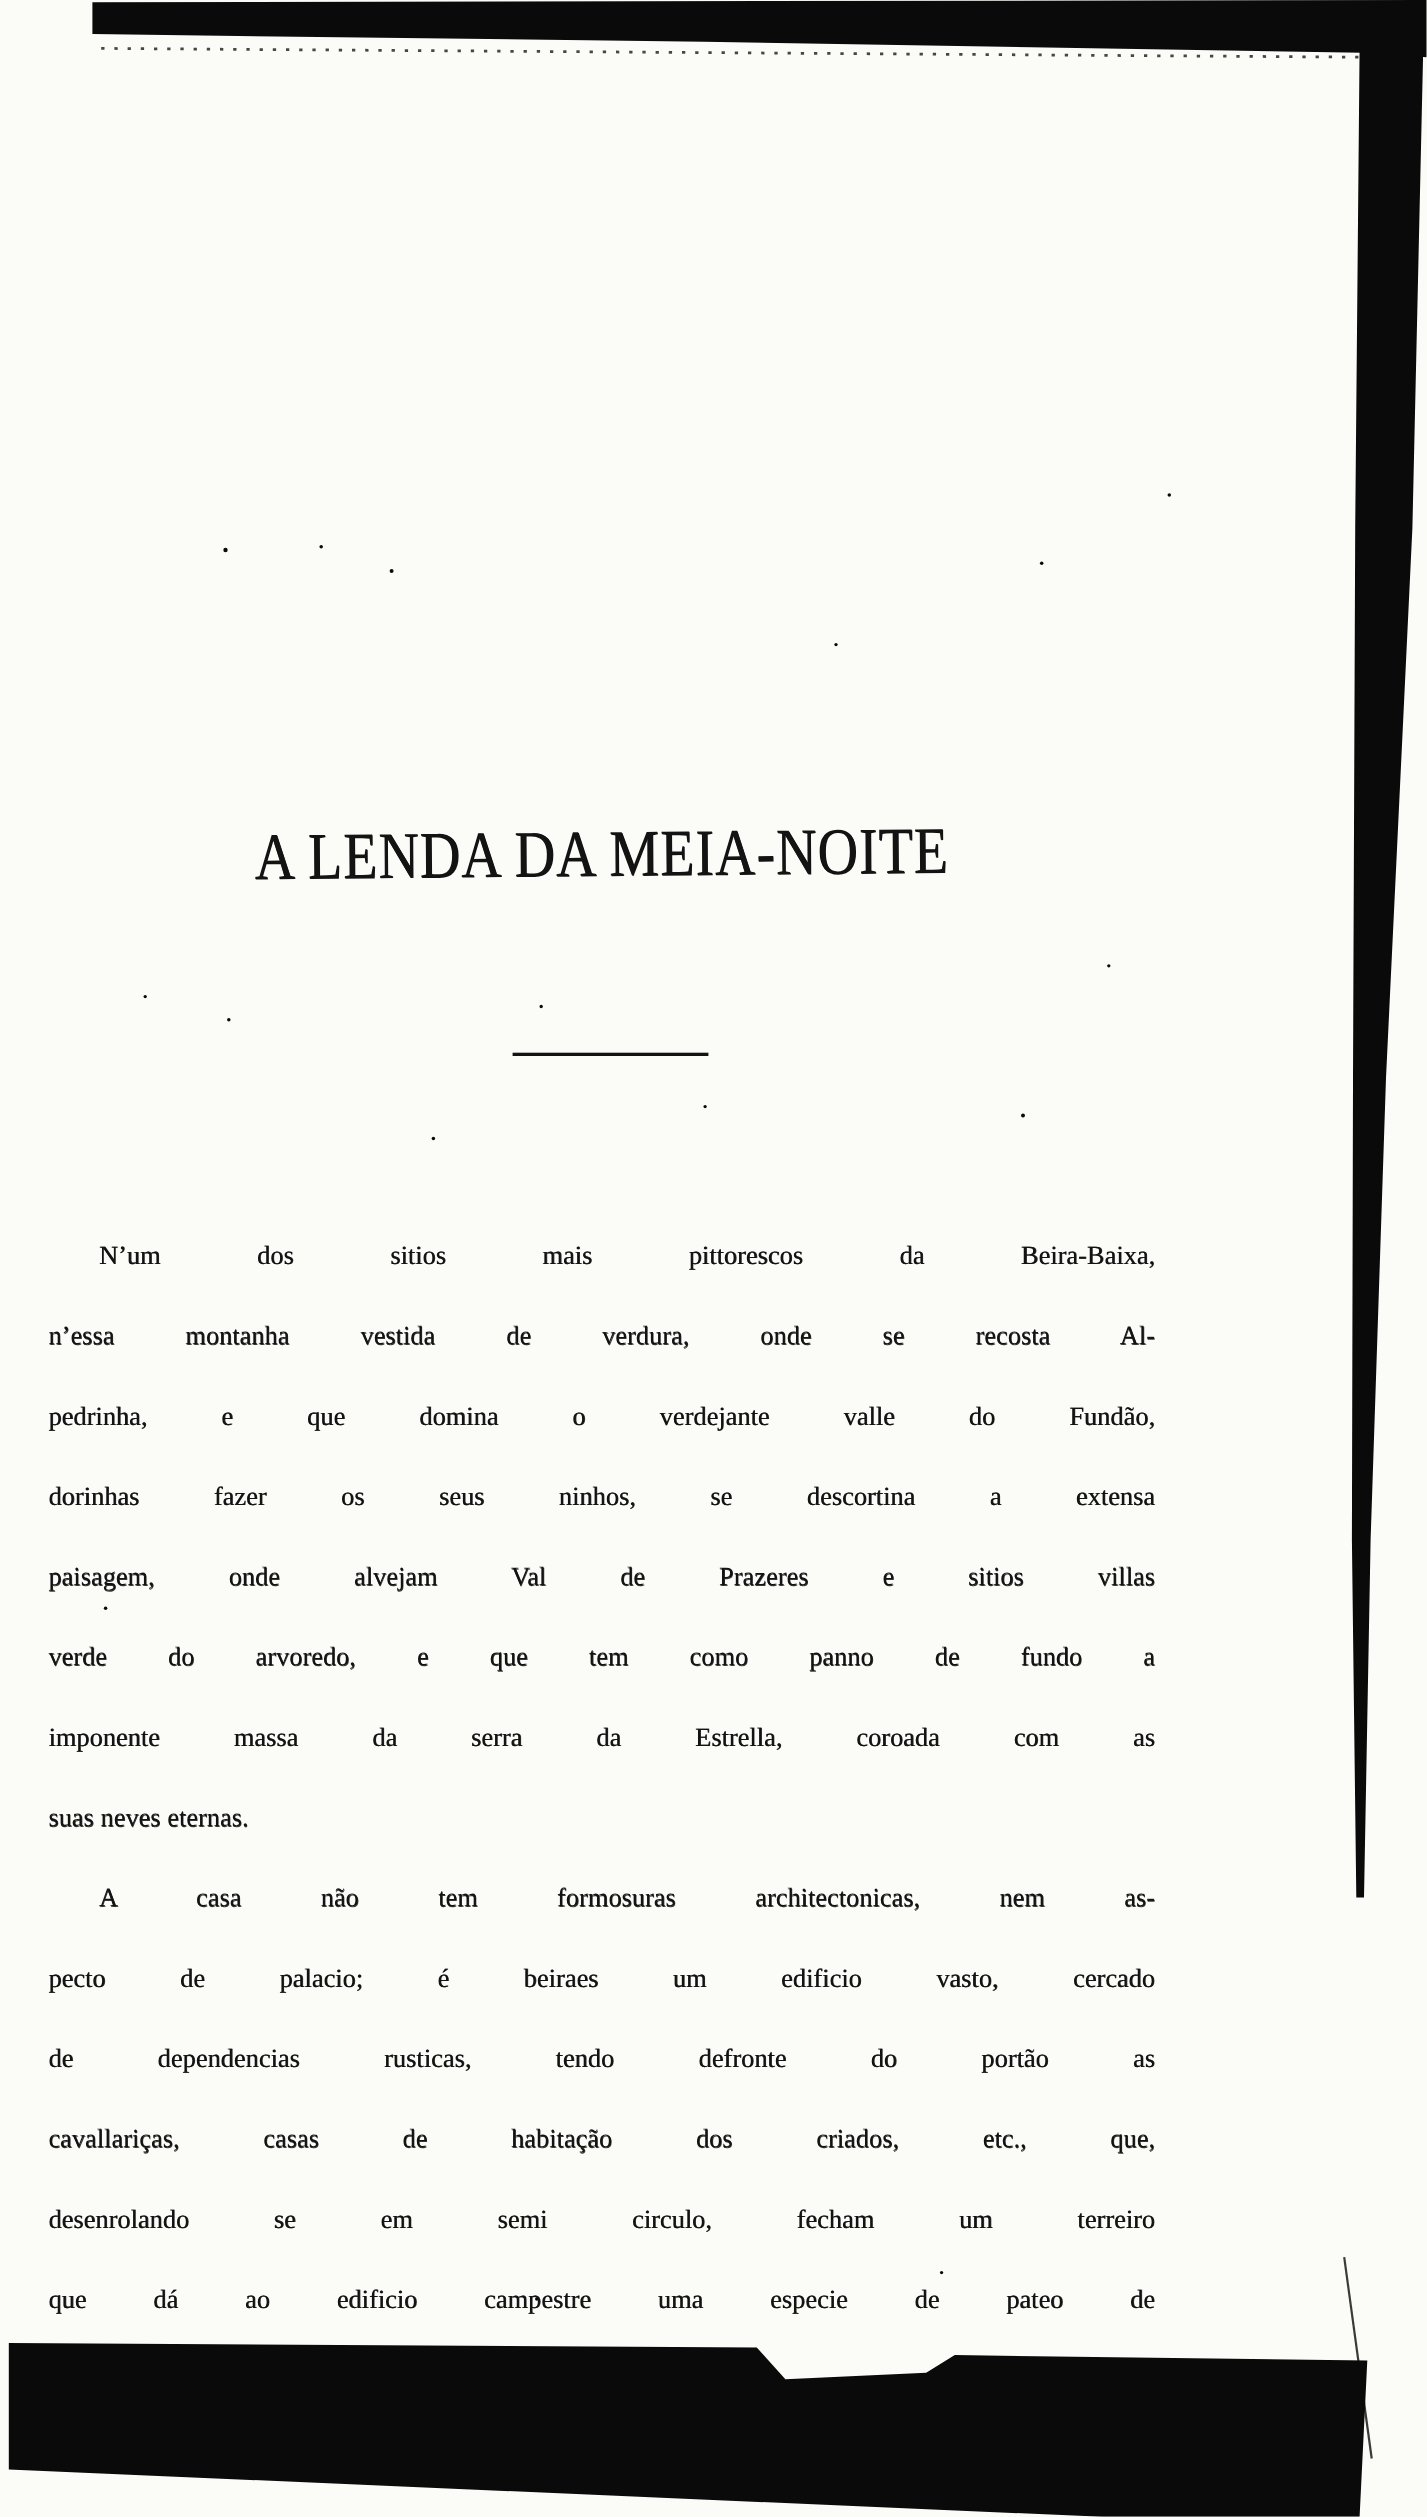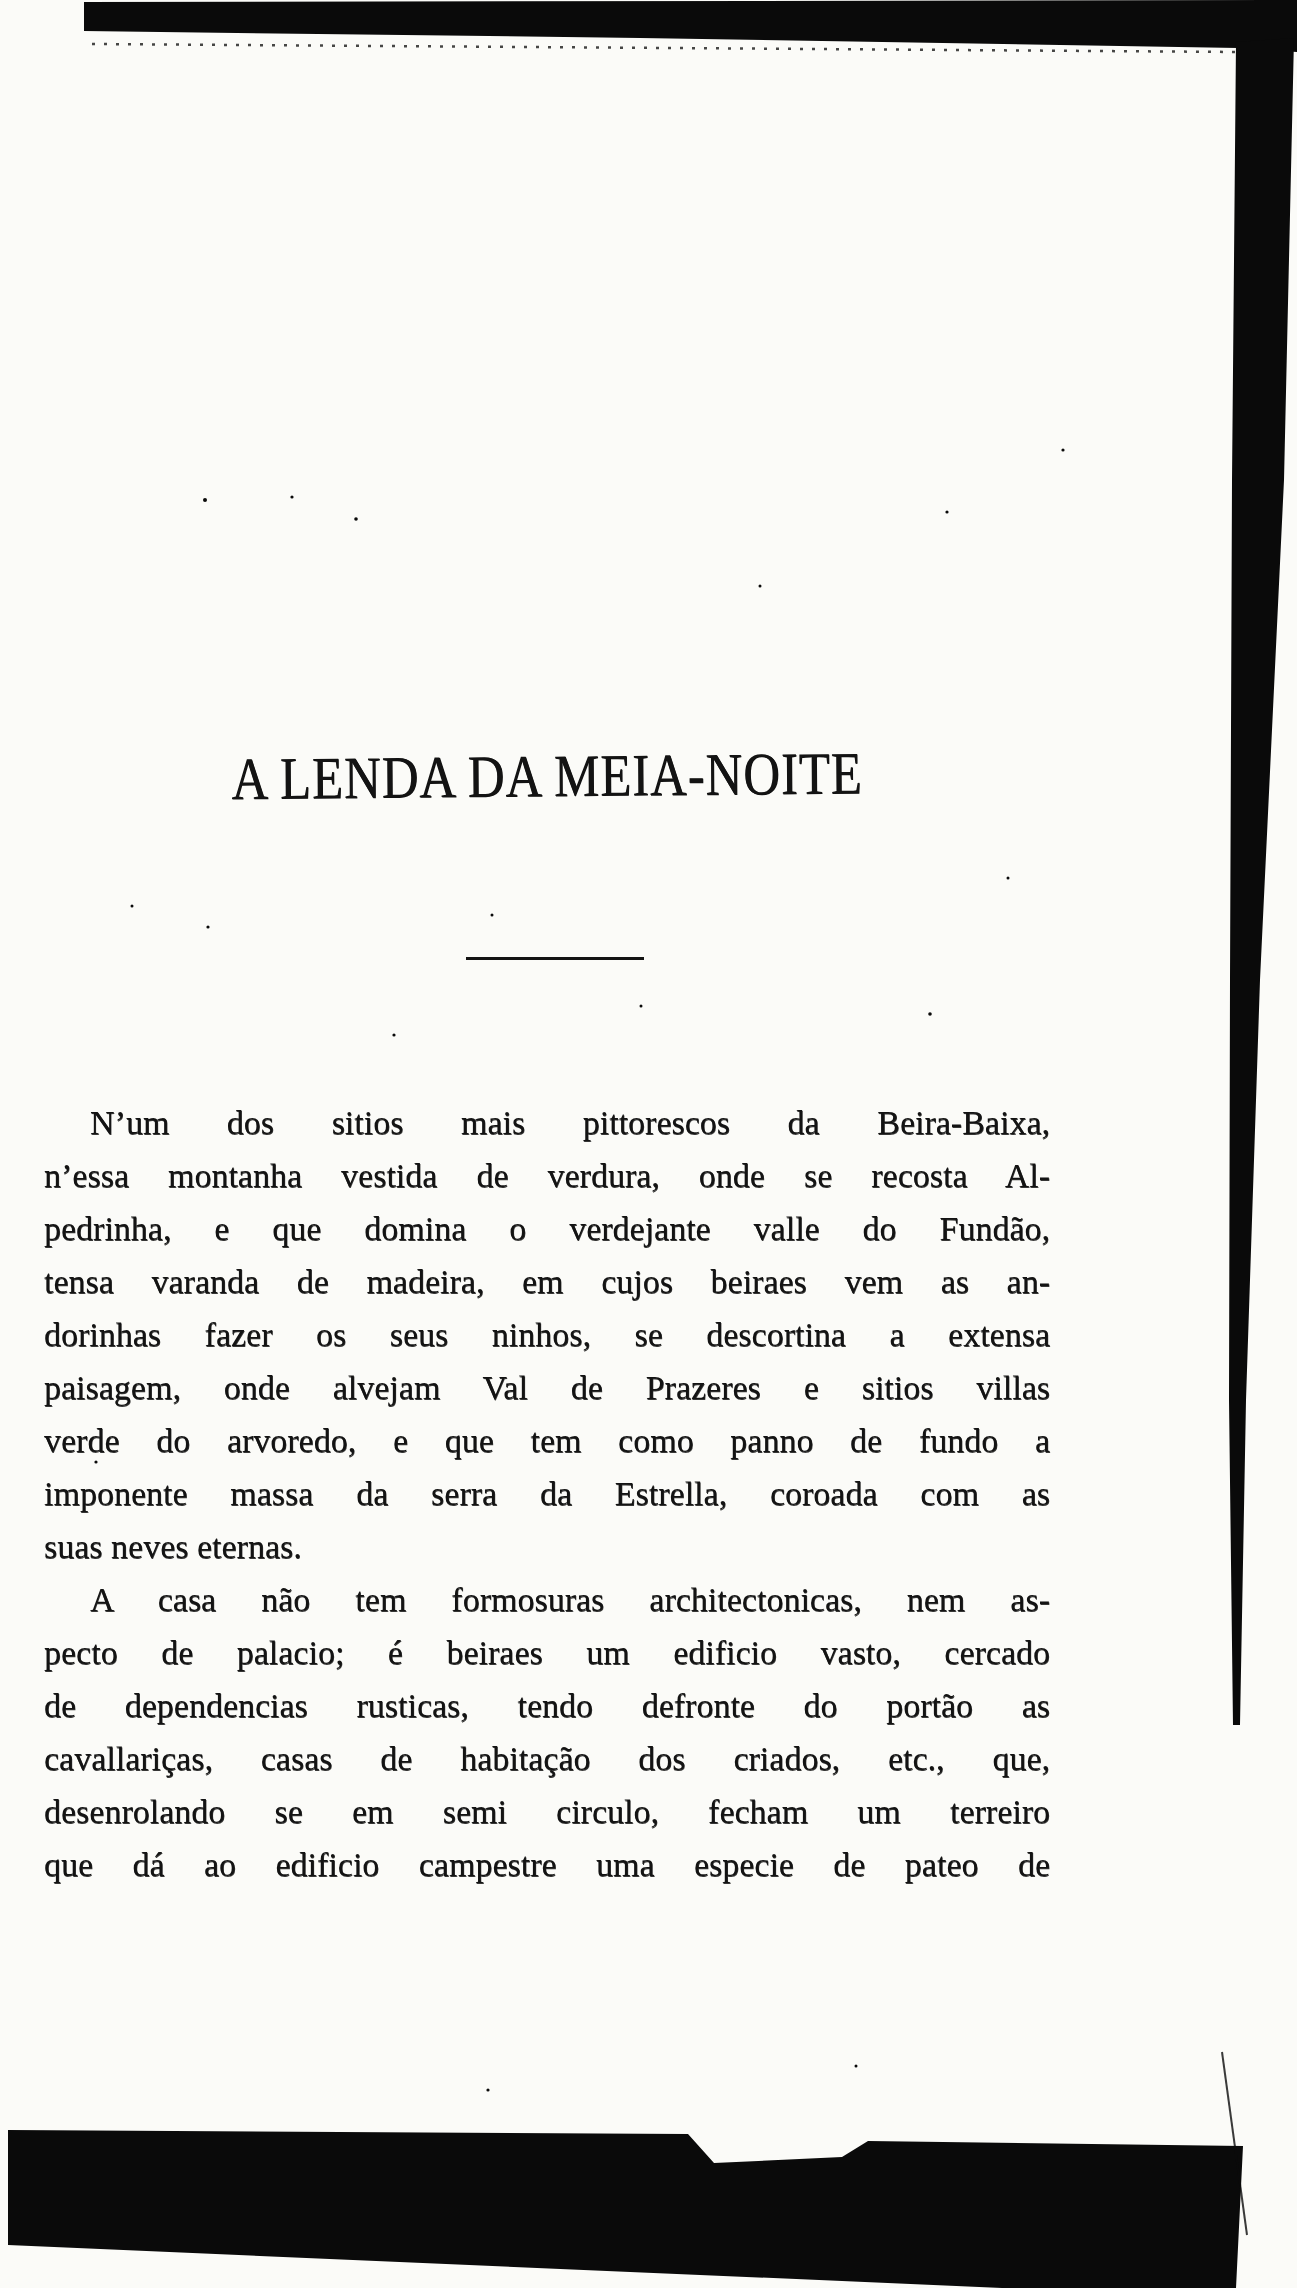--- a/index.html
+++ b/index.html
@@ -46,27 +46,28 @@
     z-index:1;
   }
   .body-text{
     position:absolute;
     top:1096px;left:44px;width:1006px;
     z-index:1;
   }
   .line{
     display:block;
     width:100%;
-    font-size:34px;
+    font-size:24px;
     line-height:53px;
     text-align:justify;
     text-align-last:justify;
     text-justify:inter-word;
     text-shadow:0.5px 0.5px 0 rgba(19,19,19,0.85);
     white-space:normal;
+    margin-top:20px;
   }
   .line.indent{
     padding-left:46px;
   }
   .line.short{
     text-align-last:left;
   }
 </style>
 </head>
 <body>
@@ -106,21 +107,20 @@
   </svg>
 
   <h1 class="page-title">A LENDA DA MEIA-NOITE</h1>
 
   <div class="divider"></div>
 
   <div class="body-text">
     <div class="line indent">N’um dos sitios mais pittorescos da Beira-Baixa,</div>
     <div class="line">n’essa montanha vestida de verdura, onde se recosta Al-</div>
     <div class="line">pedrinha, e que domina o verdejante valle do Fundão,</div>
-    <div class="line">tensa varanda de madeira, em cujos beiraes vem as an-</div>
     <div class="line">dorinhas fazer os seus ninhos, se descortina a extensa</div>
     <div class="line">paisagem, onde alvejam Val de Prazeres e sitios villas</div>
     <div class="line">verde do arvoredo, e que tem como panno de fundo a</div>
     <div class="line">imponente massa da serra da Estrella, coroada com as</div>
     <div class="line short">suas neves eternas.</div>
     <div class="line indent">A casa não tem formosuras architectonicas, nem as-</div>
     <div class="line">pecto de palacio; é beiraes um edificio vasto, cercado</div>
     <div class="line">de dependencias rusticas, tendo defronte do portão as</div>
     <div class="line">cavallariças, casas de habitação dos criados, etc., que,</div>
     <div class="line">desenrolando se em semi circulo, fecham um terreiro</div>

